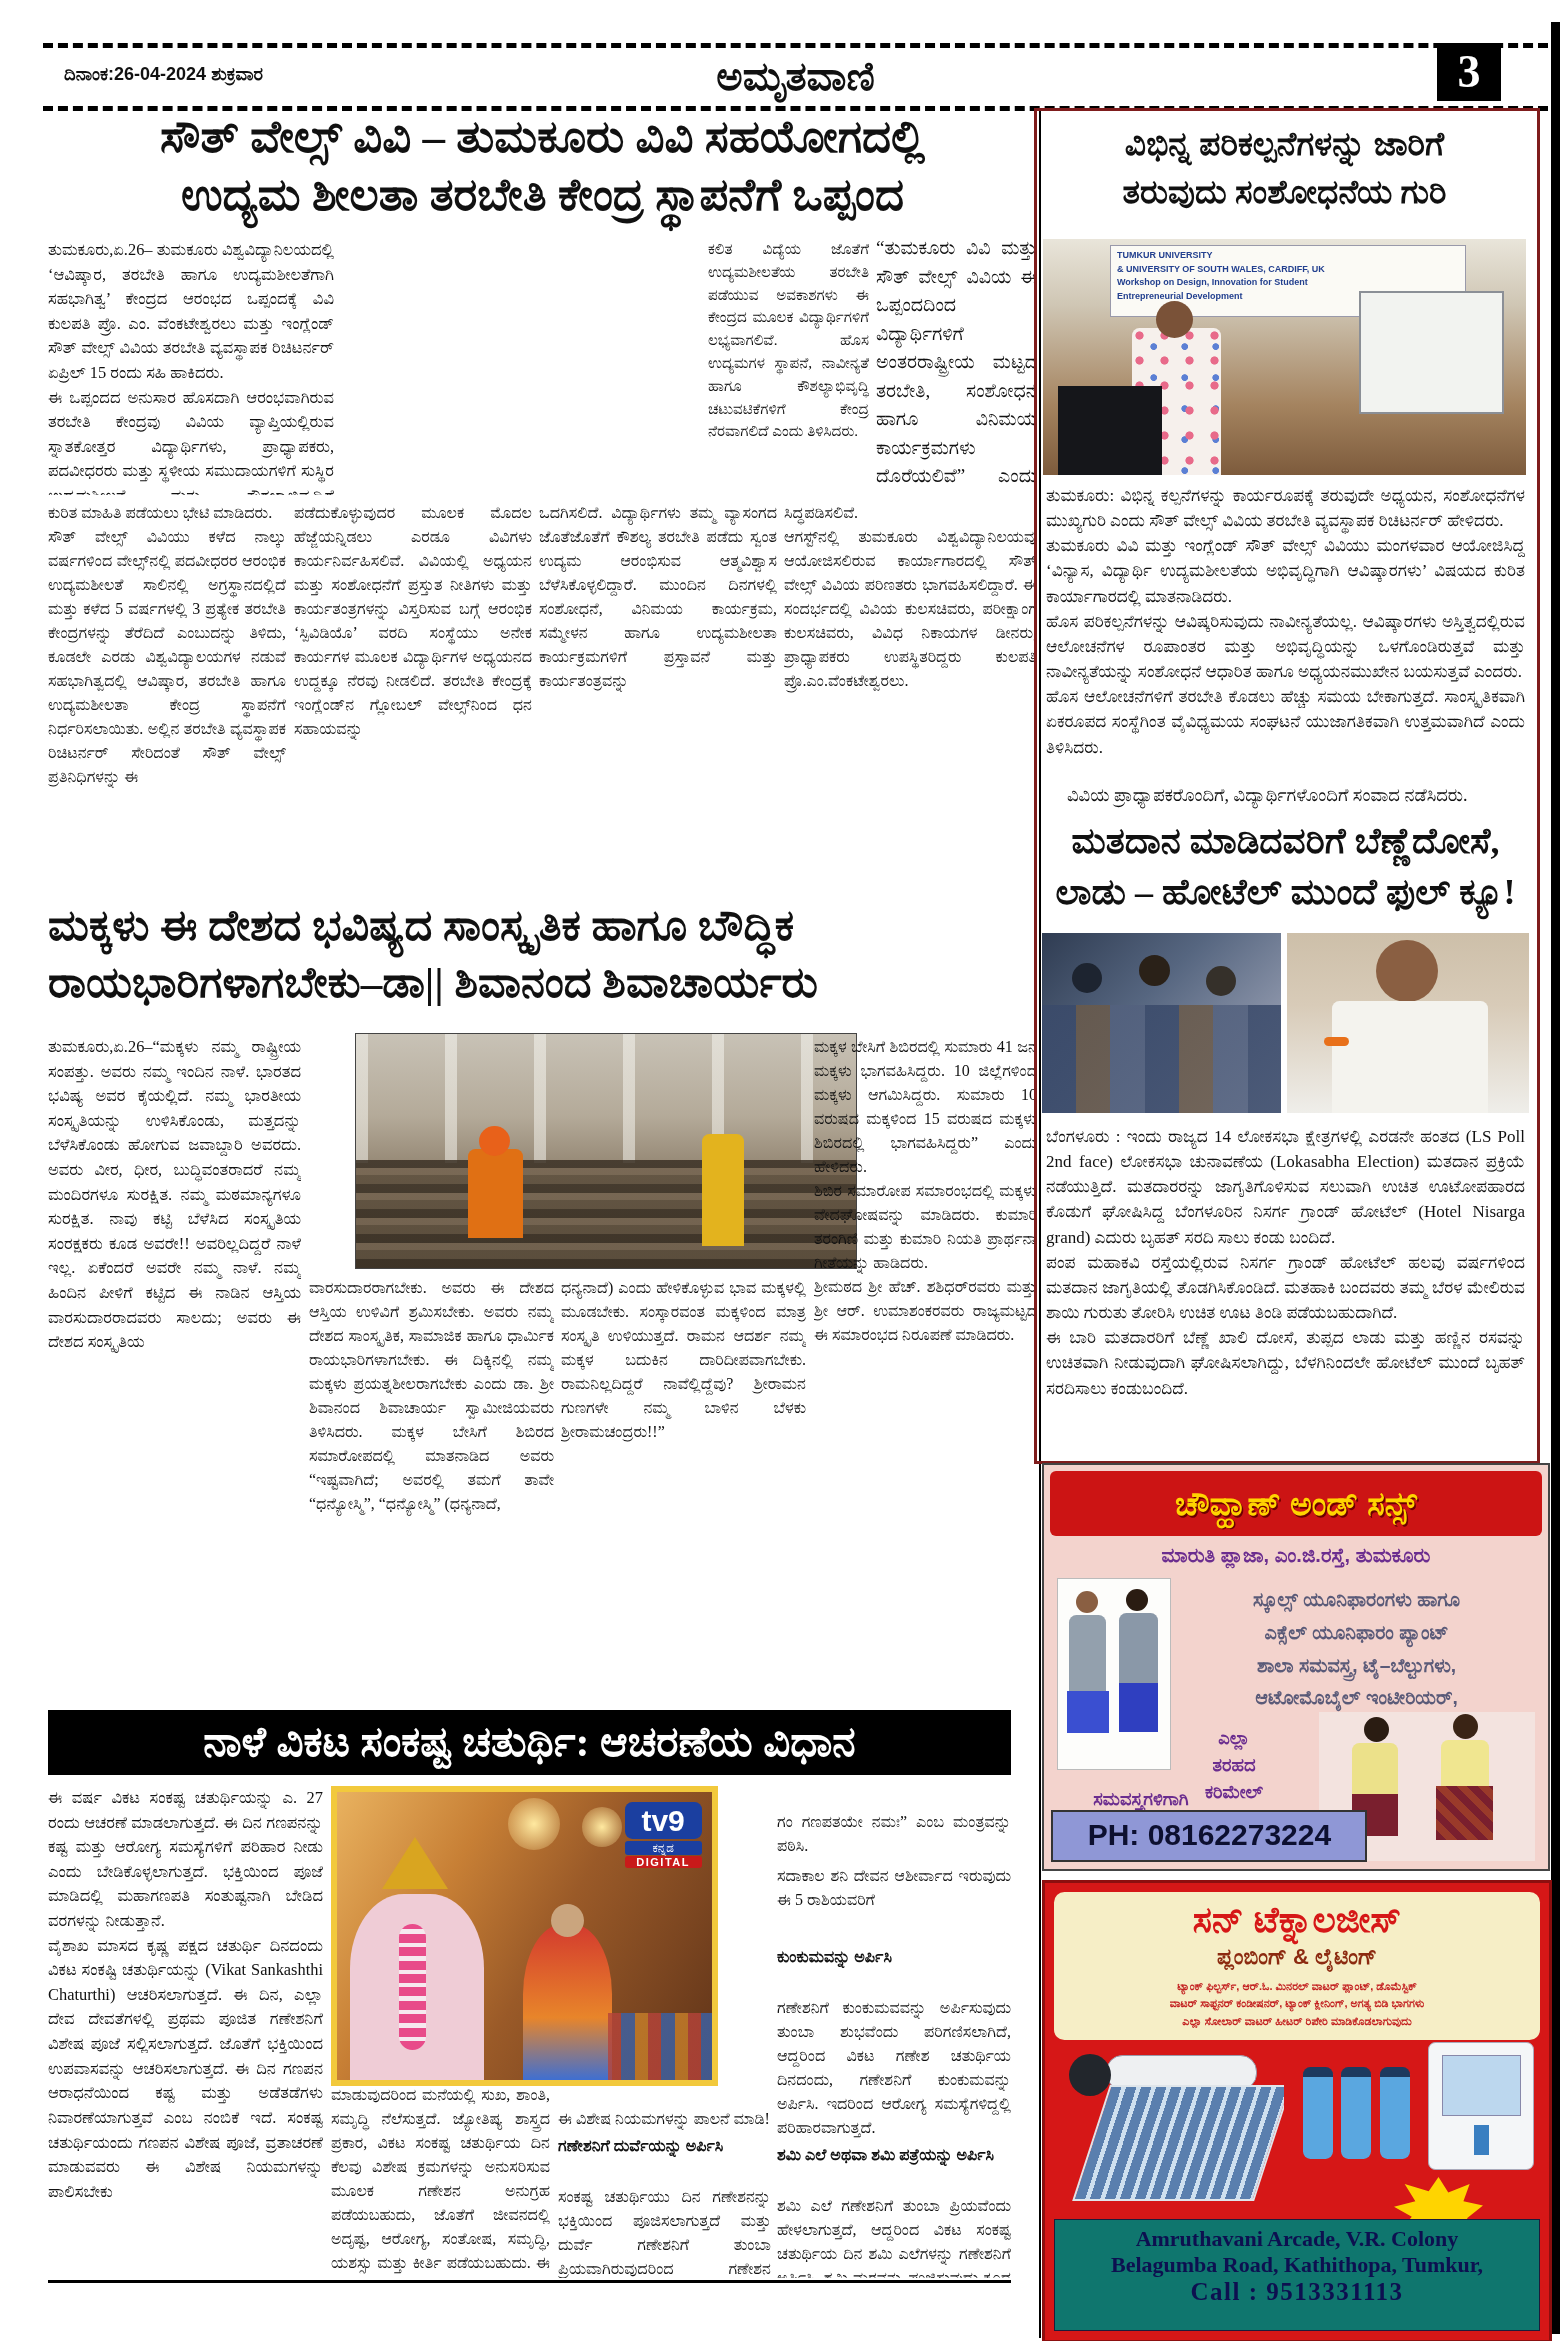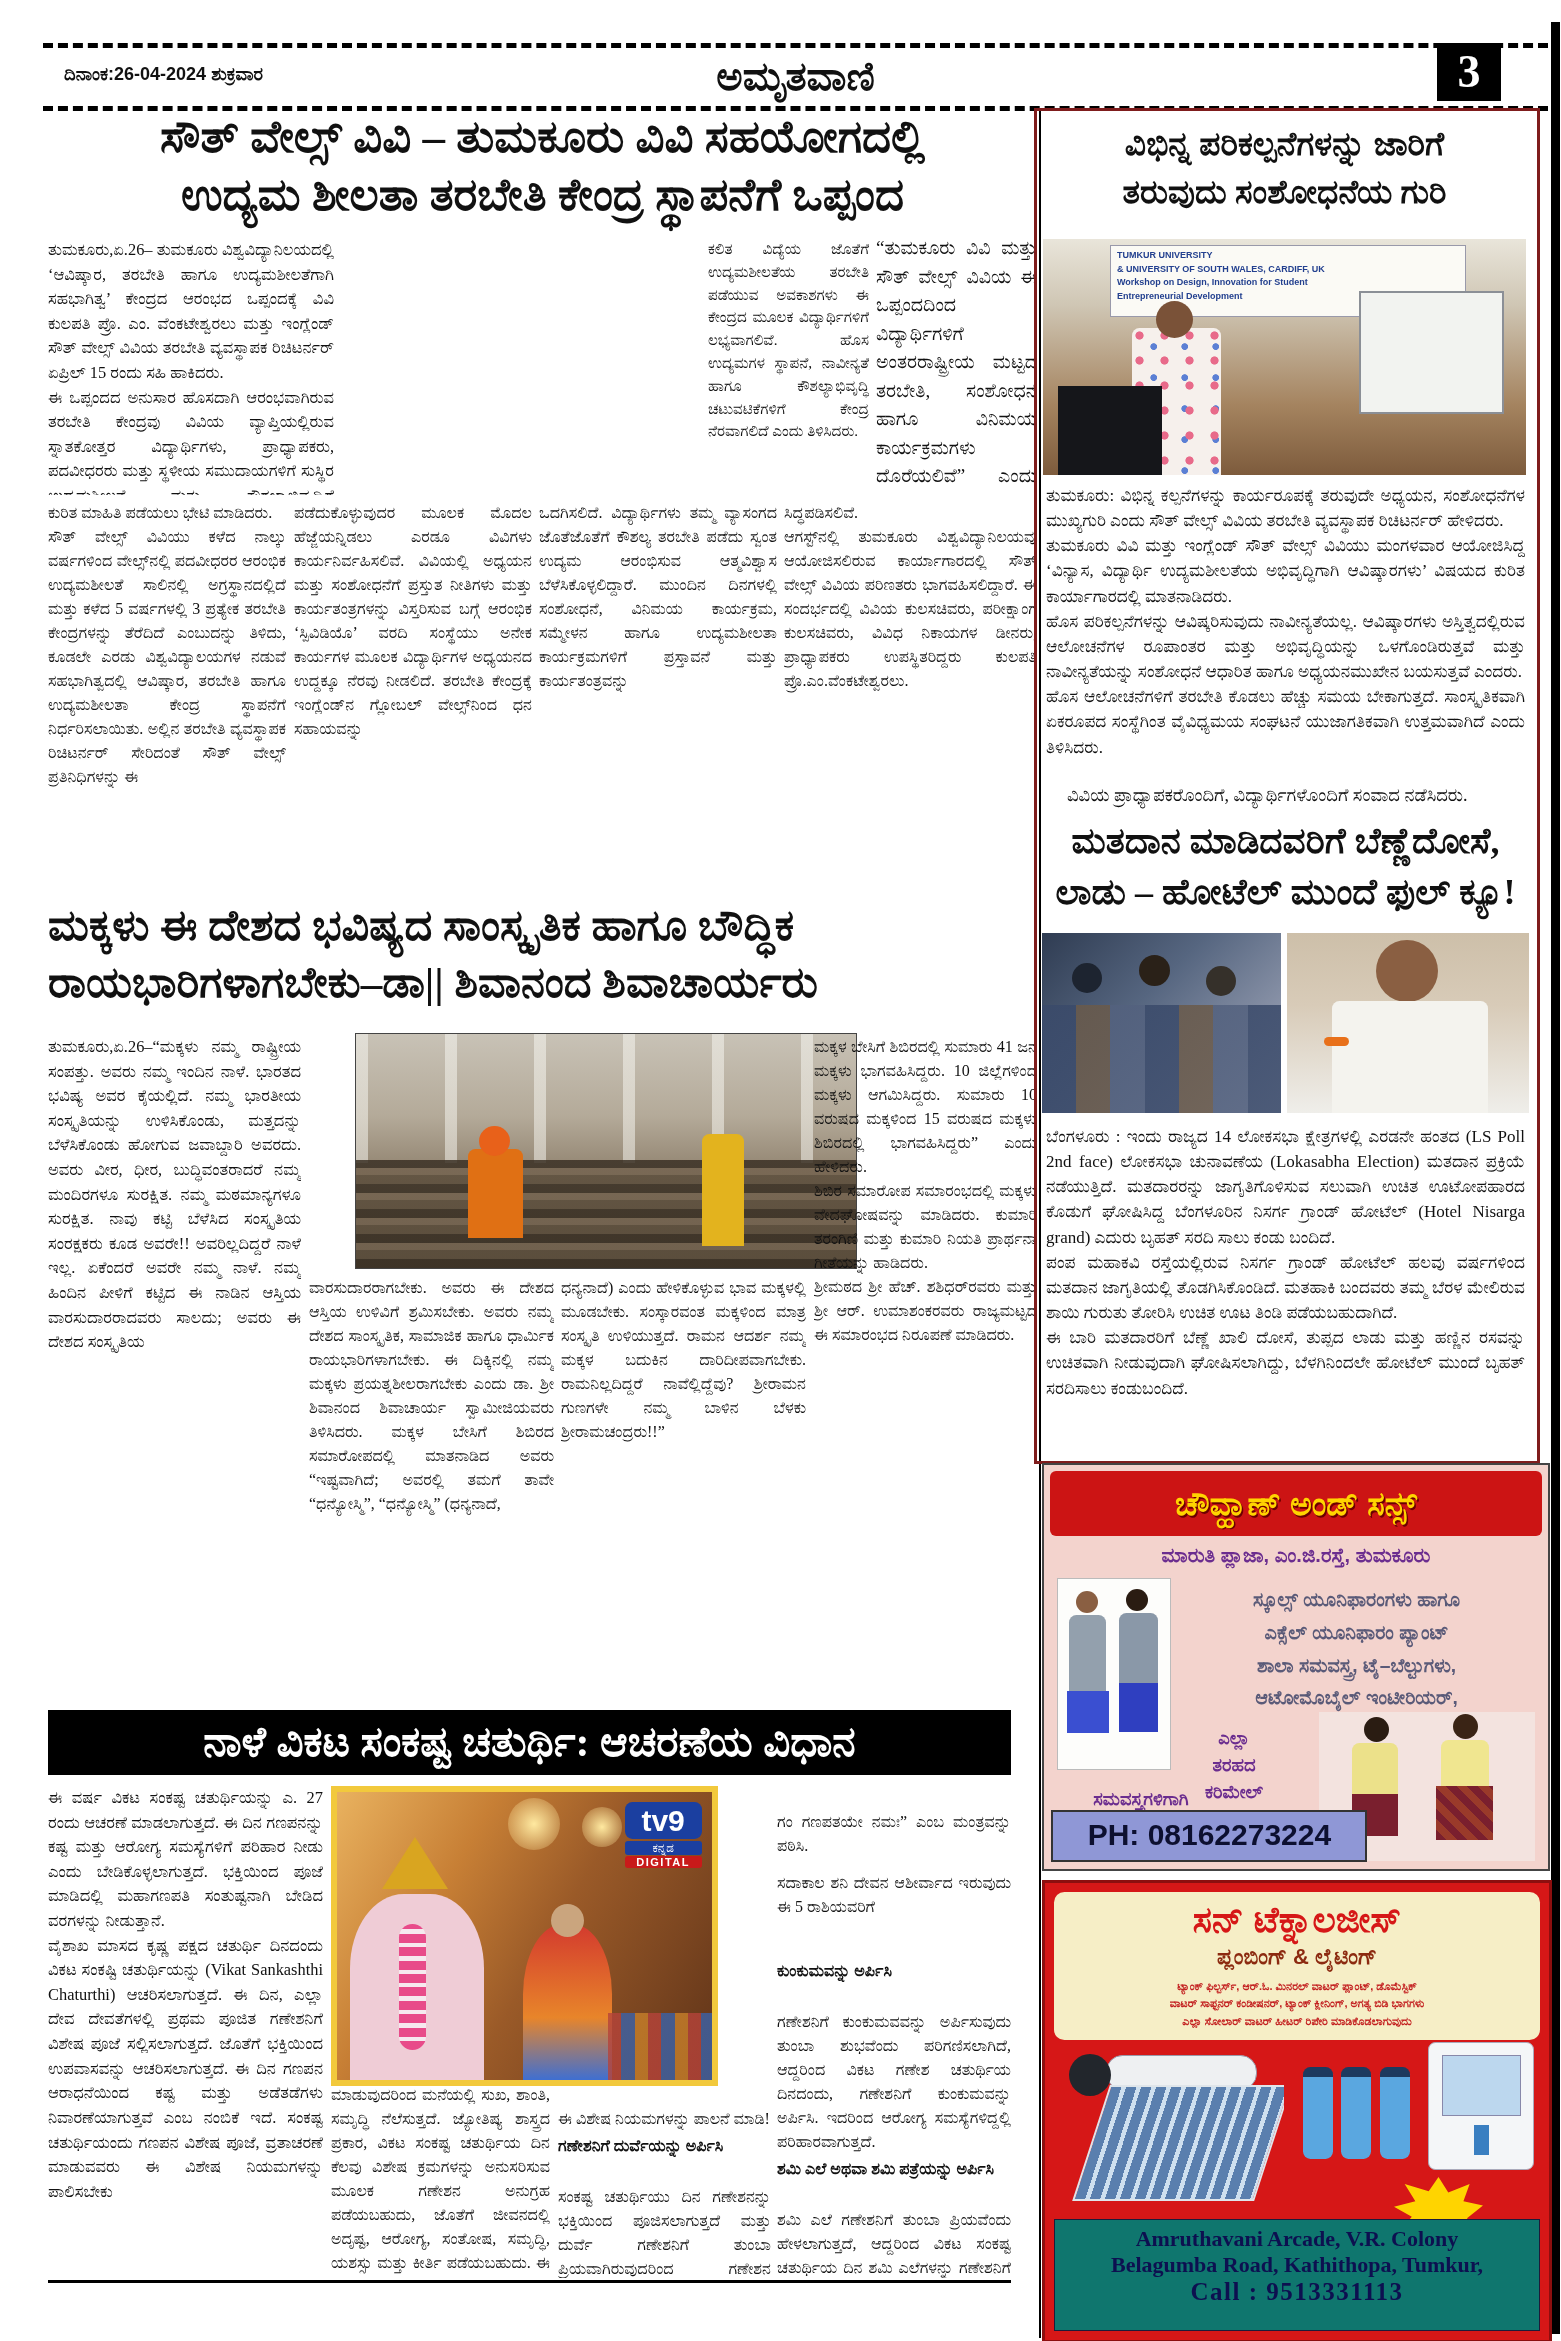--- a/index.html
+++ b/index.html
@@ -92,21 +92,21 @@
   <div class="col" style="left:331px;top:2083px;width:219px;height:195px;">ಮಾಡುವುದರಿಂದ ಮನೆಯಲ್ಲಿ ಸುಖ, ಶಾಂತಿ, ಸಮೃದ್ಧಿ ನೆಲೆಸುತ್ತದೆ. ಜ್ಯೋತಿಷ್ಯ ಶಾಸ್ತ್ರದ ಪ್ರಕಾರ, ವಿಕಟ ಸಂಕಷ್ಟ ಚತುರ್ಥಿಯ ದಿನ ಕೆಲವು ವಿಶೇಷ ಕ್ರಮಗಳನ್ನು ಅನುಸರಿಸುವ ಮೂಲಕ ಗಣೇಶನ ಅನುಗ್ರಹ ಪಡೆಯಬಹುದು, ಜೊತೆಗೆ ಜೀವನದಲ್ಲಿ ಅದೃಷ್ಟ, ಆರೋಗ್ಯ, ಸಂತೋಷ, ಸಮೃದ್ಧಿ, ಯಶಸ್ಸು ಮತ್ತು ಕೀರ್ತಿ ಪಡೆಯಬಹುದು. ಈ ದಿನ</div>
 
   <div class="col" style="left:558px;top:2083px;width:213px;height:195px;">
     <span>ಈ ವಿಶೇಷ ನಿಯಮಗಳನ್ನು ಪಾಲನೆ ಮಾಡಿ!</span>
     <div class="subhead">ಗಣೇಶನಿಗೆ ದುರ್ವೆಯನ್ನು ಅರ್ಪಿಸಿ</div>
     <span>ಸಂಕಷ್ಟ ಚತುರ್ಥಿಯು ದಿನ ಗಣೇಶನನ್ನು ಭಕ್ತಿಯಿಂದ ಪೂಜಿಸಲಾಗುತ್ತದೆ ಮತ್ತು ದುರ್ವೆ ಗಣೇಶನಿಗೆ ತುಂಬಾ ಪ್ರಿಯವಾಗಿರುವುದರಿಂದ ಗಣೇಶನ ಪೂಜೆಯಲ್ಲಿ, ಅವನಿಗೆ 11 ಜೋಡಿ ದುರ್ವೆಯನ್ನು ಅರ್ಪಿಸಿ. ಇದನ್ನು ಅರ್ಪಿಸುವಾಗ, “ಇದಂ ದುರ್ವದಲಂ ಓಂ</span>
   </div>
 
   <div class="col" style="left:777px;top:1786px;width:234px;height:492px;">
     <span>ಗಂ ಗಣಪತಯೇ ನಮಃ” ಎಂಬ ಮಂತ್ರವನ್ನು ಪಠಿಸಿ.</span>
-    <div style="margin:13px 0;font-family:Liberation Serif, serif;">ಸದಾಕಾಲ ಶನಿ ದೇವನ ಆಶೀರ್ವಾದ ಇರುವುದು ಈ 5 ರಾಶಿಯವರಿಗೆ</div>
+    <div style="margin:6px 0;font-family:Liberation Serif, serif;">ಸದಾಕಾಲ ಶನಿ ದೇವನ ಆಶೀರ್ವಾದ ಇರುವುದು ಈ 5 ರಾಶಿಯವರಿಗೆ</div>
     <div class="subhead">ಕುಂಕುಮವನ್ನು ಅರ್ಪಿಸಿ</div>
     <span>ಗಣೇಶನಿಗೆ ಕುಂಕುಮವವನ್ನು ಅರ್ಪಿಸುವುದು ತುಂಬಾ ಶುಭವೆಂದು ಪರಿಗಣಿಸಲಾಗಿದೆ, ಆದ್ದರಿಂದ ವಿಕಟ ಗಣೇಶ ಚತುರ್ಥಿಯ ದಿನದಂದು, ಗಣೇಶನಿಗೆ ಕುಂಕುಮವನ್ನು ಅರ್ಪಿಸಿ. ಇದರಿಂದ ಆರೋಗ್ಯ ಸಮಸ್ಯೆಗಳಿದ್ದಲ್ಲಿ ಪರಿಹಾರವಾಗುತ್ತದೆ.</span>
     <div class="subhead">ಶಮಿ ಎಲೆ ಅಥವಾ ಶಮಿ ಪತ್ರೆಯನ್ನು ಅರ್ಪಿಸಿ</div>
     <span>ಶಮಿ ಎಲೆ ಗಣೇಶನಿಗೆ ತುಂಬಾ ಪ್ರಿಯವೆಂದು ಹೇಳಲಾಗುತ್ತದೆ, ಆದ್ದರಿಂದ ವಿಕಟ ಸಂಕಷ್ಟ ಚತುರ್ಥಿಯ ದಿನ ಶಮಿ ಎಲೆಗಳನ್ನು ಗಣೇಶನಿಗೆ ಅರ್ಪಿಸಿ. ಶಮಿ ಮರವನ್ನು ಪೂಜಿಸುವುದು ಕೂಡ ಶುಭ ಫಲಗಳನ್ನು ನೀಡುತ್ತದೆ, ಆದ್ದರಿಂದ ನೀವು ಈ ದಿನ ಶಮಿ ಮರಕ್ಕೂ ಸಹ ಪೂಜೆ ಮಾಡಬಹುದು.</span>
   </div>
 
   <div class="abs" style="left:48px;top:2280px;width:963px;height:3px;background:#000;"></div>
 
   <div class="abs" style="left:1039px;top:108px;width:2.2px;height:2230px;background:#000;"></div>
 

